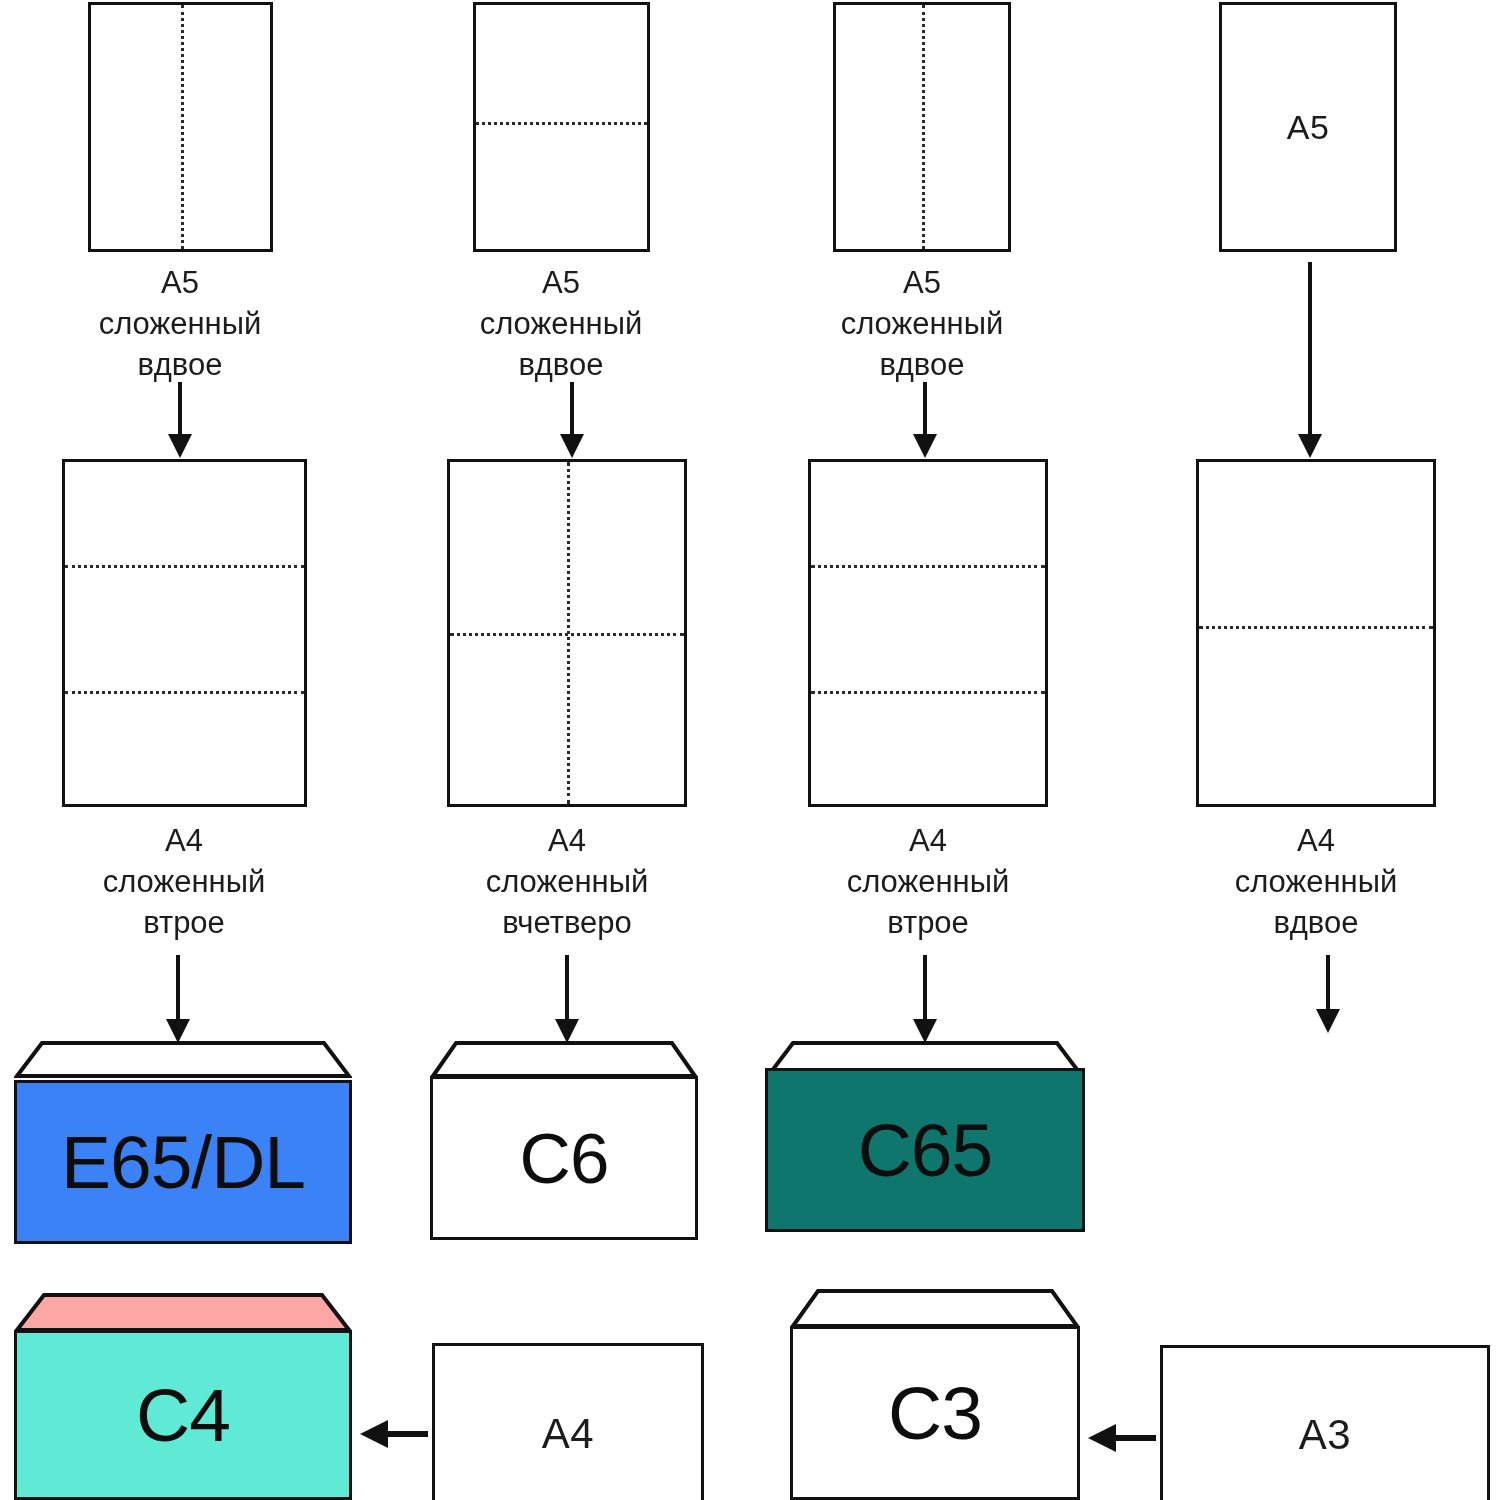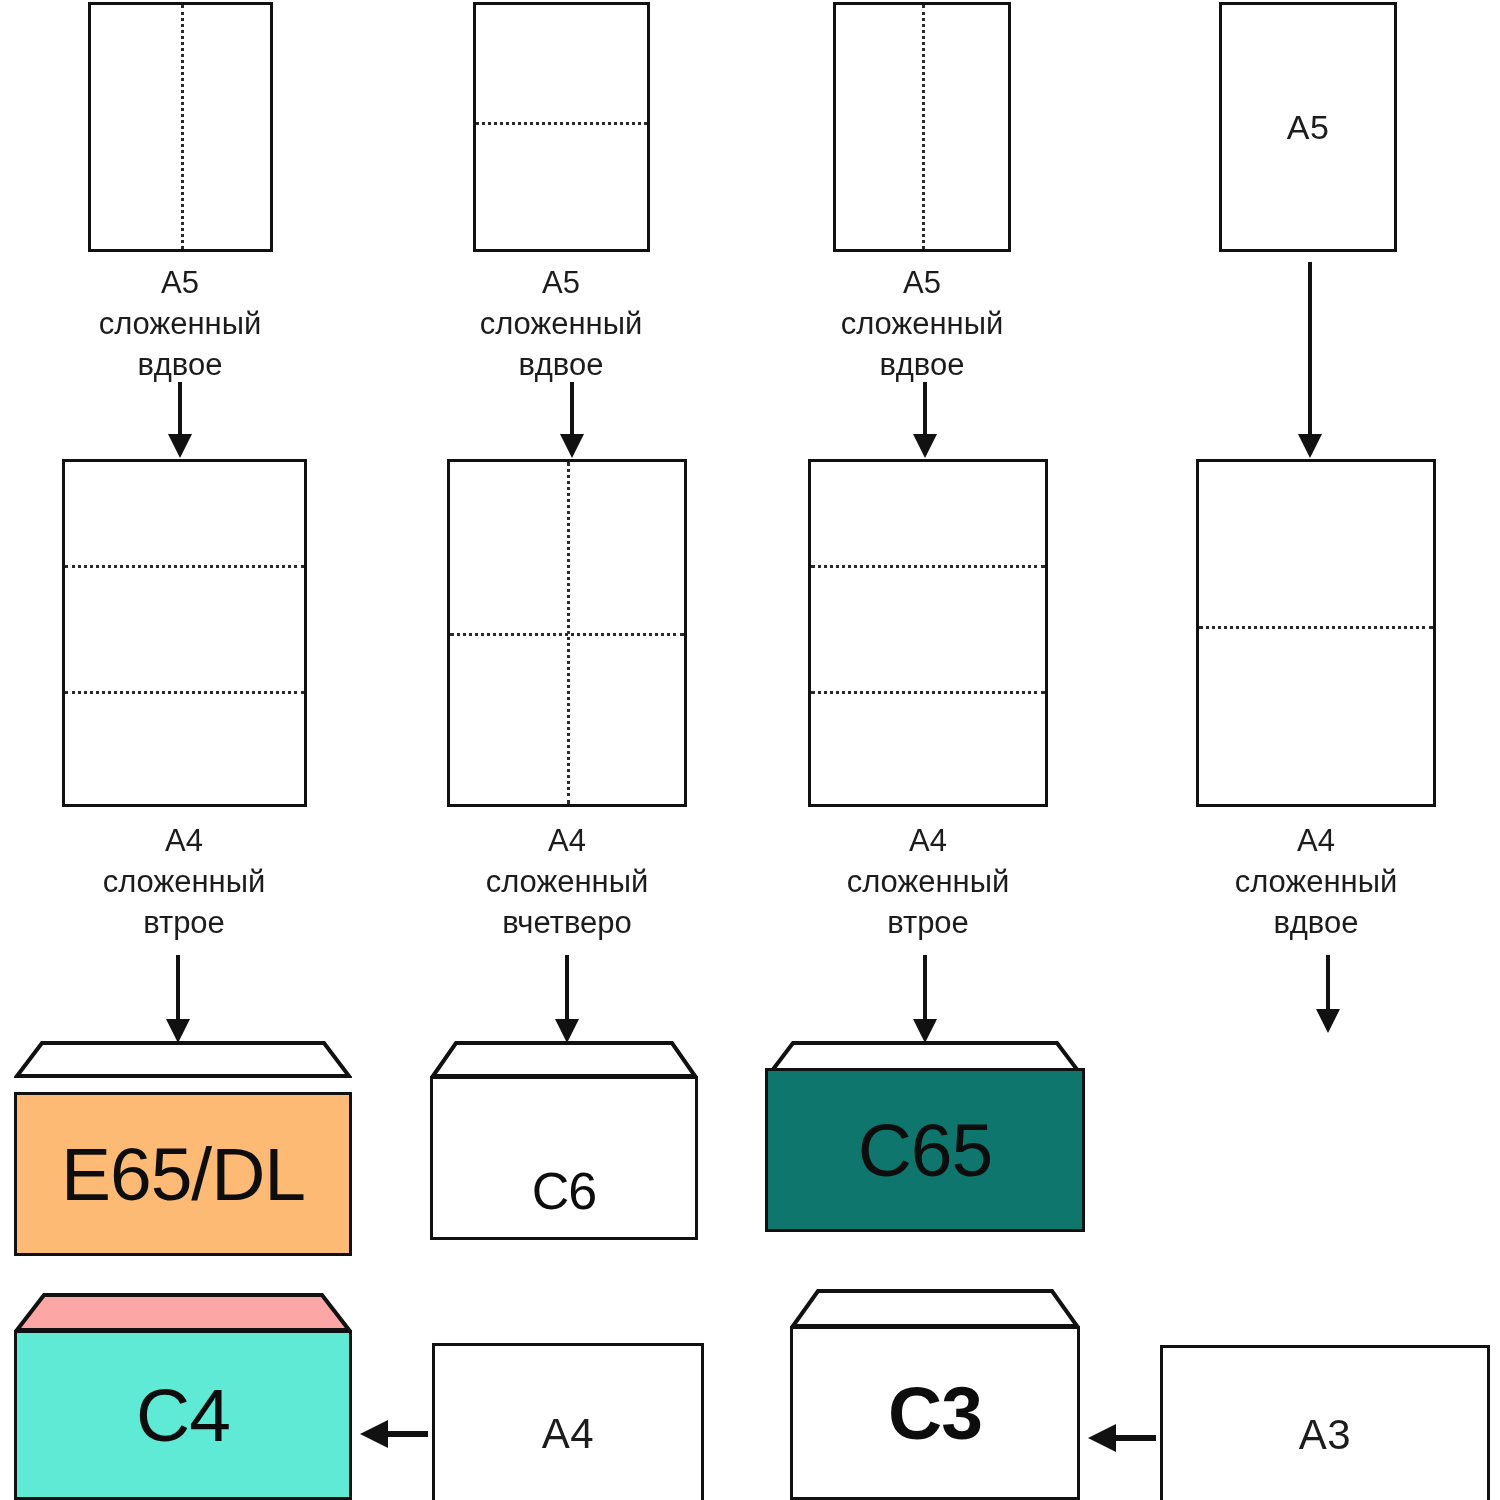--- a/index.html
+++ b/index.html
@@ -227,31 +227,31 @@
 вдвое</div>
   <div class="arrow-down" style="left:1328px; top:955px; height:80px;">
     <div class="shaft" style="height:58px;"></div>
     <div class="head" style="top:54px;"></div>
   </div>
 
   <div class="envelope" style="left:14px; top:1040px; width:338px; height:200px;">
     <svg class="env-flap" viewBox="0 0 338 38" preserveAspectRatio="none" style="height:38px;">
       <polygon points="3,36 28,3 310,3 335,36" fill="#ffffff" stroke="#111111" stroke-width="4" vector-effect="non-scaling-stroke"></polygon>
     </svg>
-    <div class="env-body" style="top:52px; height:164px; background:#fdba74;">
+    <div class="env-body" style="top:40px; height:164px; background:#3b82f6;">
       <div class="env-label" style="font-size:75px;">E65/DL</div>
     </div>
   </div>
 
   <div class="envelope" style="left:430px; top:1040px; width:268px; height:200px;">
     <svg class="env-flap" viewBox="0 0 268 38" preserveAspectRatio="none" style="height:38px;">
       <polygon points="3,36 26,3 242,3 265,36" fill="#ffffff" stroke="#111111" stroke-width="4" vector-effect="non-scaling-stroke"></polygon>
     </svg>
     <div class="env-body" style="top:36px; height:164px; background:#ffffff;">
-      <div class="env-label" style="font-size:52px;margin-top:33px;">C6</div>
+      <div class="env-label" style="font-size:71px;">C6</div>
     </div>
   </div>
 
   <div class="envelope" style="left:765px; top:1040px; width:320px; height:200px;">
     <svg class="env-flap" viewBox="0 0 320 38" preserveAspectRatio="none" style="height:38px;">
       <polygon points="3,36 28,3 292,3 317,36" fill="#ffffff" stroke="#111111" stroke-width="4" vector-effect="non-scaling-stroke"></polygon>
     </svg>
     <div class="env-body" style="top:28px; height:164px; background:#0f766e;">
       <div class="env-label" style="font-size:75px;">C65</div>
     </div>
@@ -274,21 +274,21 @@
 
   <div class="sheet" style="left:432px; top:1343px; width:272px; height:182px;">
     <div class="sheet-label-inner" style="font-size:42px;">A4</div>
   </div>
 
   <div class="envelope" style="left:790px; top:1288px; width:290px; height:212px;">
     <svg class="env-flap" viewBox="0 0 290 40" preserveAspectRatio="none" style="height:40px;">
       <polygon points="3,38 28,3 262,3 287,38" fill="#ffffff" stroke="#111111" stroke-width="4" vector-effect="non-scaling-stroke"></polygon>
     </svg>
     <div class="env-body" style="top:38px; height:174px; background:#ffffff;">
-      <div class="env-label" style="font-size:75px;font-weight:bold;">C3</div>
+      <div class="env-label" style="font-size:75px;">C3</div>
     </div>
   </div>
 
   <div class="arrow-left" style="left:1088px; top:1438px; width:68px;">
     <div class="shaft" style="width:48px;"></div>
     <div class="head"></div>
   </div>
 
   <div class="sheet" style="left:1160px; top:1345px; width:330px; height:180px;">
     <div class="sheet-label-inner" style="font-size:42px;">A3</div>

